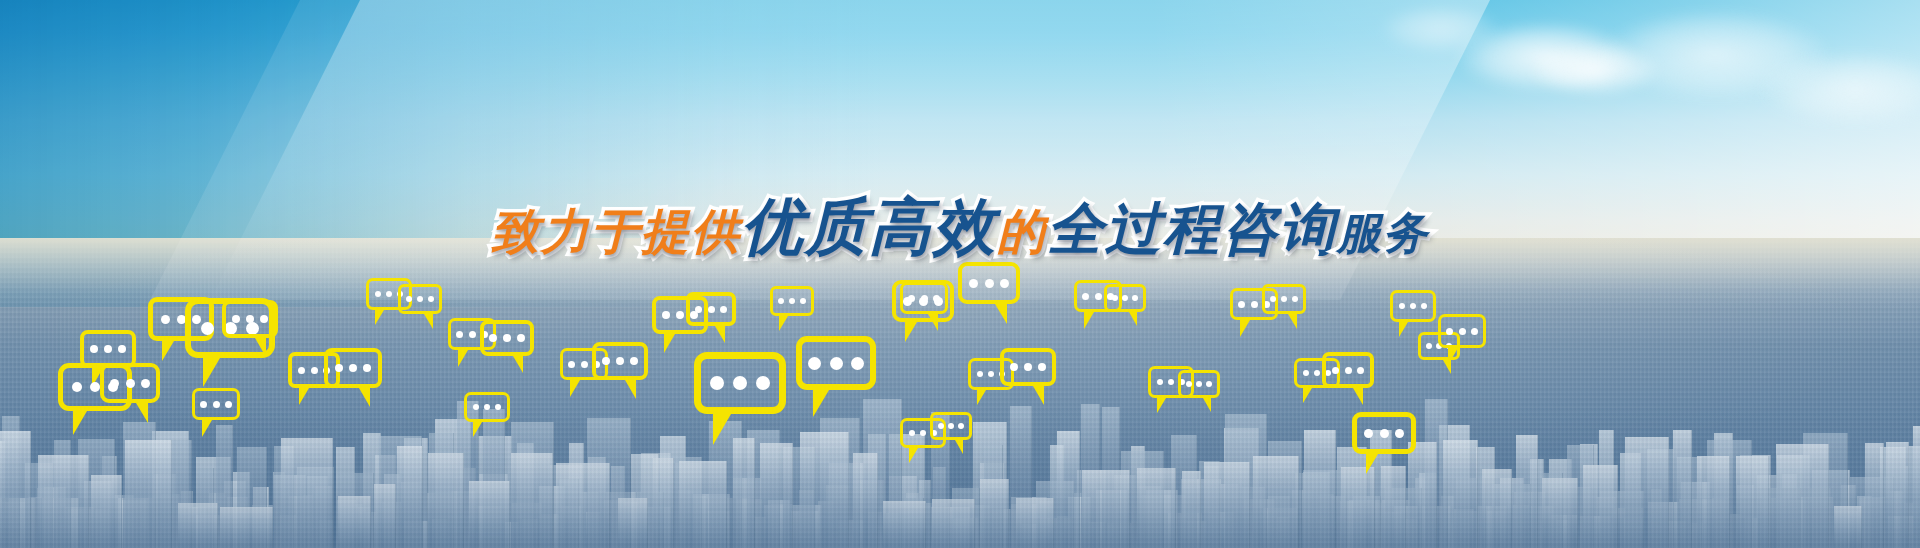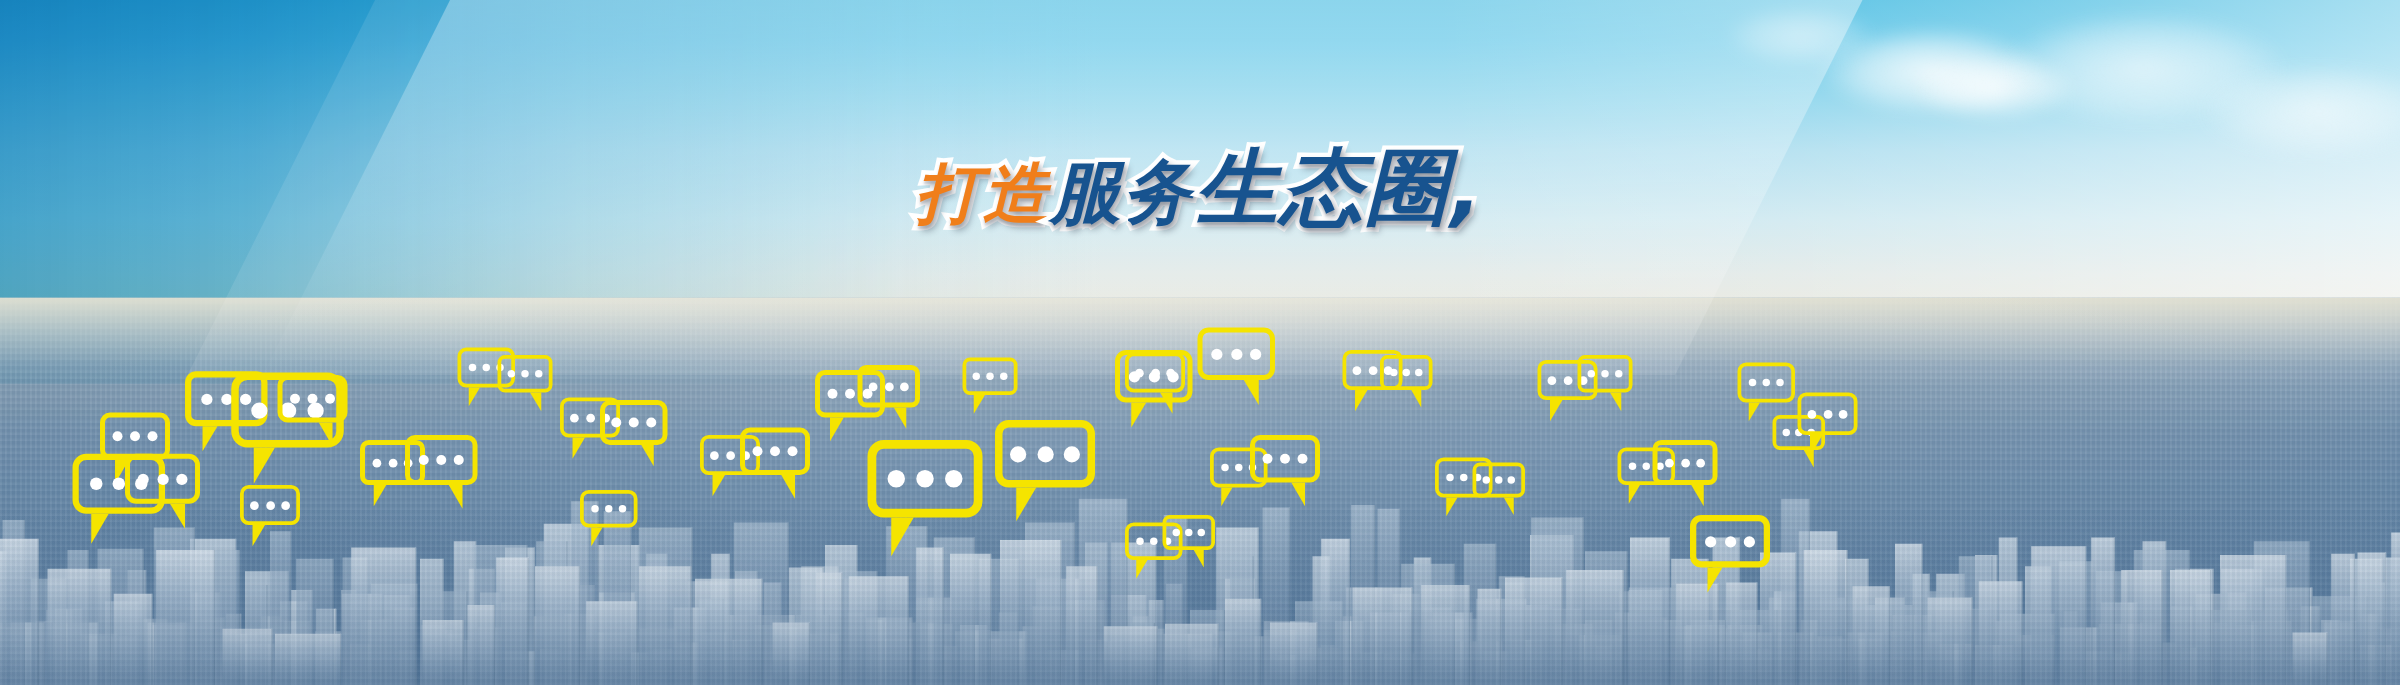--- a/index.html
+++ b/index.html
@@ -858,18 +858,18 @@
         <span class="tail" style="border-left: 8px solid transparent; border-right: 0px solid transparent; border-top: 14px solid rgb(245, 228, 0); bottom: -3px;"></span>
       </div>
       <div class="bubble tl-dl" style="left: 1438px; top: 314px; width: 48px; height: 34px; border-width: 3px; border-radius: 7px;">
         <span class="dot" style="width: 7px; height: 7px;"></span>
         <span class="dot" style="width: 7px; height: 7px;"></span>
         <span class="dot" style="width: 7px; height: 7px;"></span>
         <span class="tail" style="border-right: 10px solid transparent; border-left: 0px solid transparent; border-top: 17px solid rgb(245, 228, 0); bottom: -3px;"></span>
       </div>
     </div>
 
-  <div class="headline line1">
-    <span class="seg orange s-l1-a">打造</span><span class="seg blue s-l1-b">服务</span><span class="seg blue s-l1-c">生态圈,</span>
+
+  <div class="headline line2">
+    <span class="seg orange s-l2-a">致力于提供</span><span class="seg blue s-l2-b">优质高效</span><span class="seg orange s-l2-c">的</span><span class="seg blue s-l2-d">全过程</span><span class="seg blue s-l2-e">咨询</span><span class="seg blue s-l2-f">服务</span>
   </div>
 
-
 </div>
 
 </body></html>

